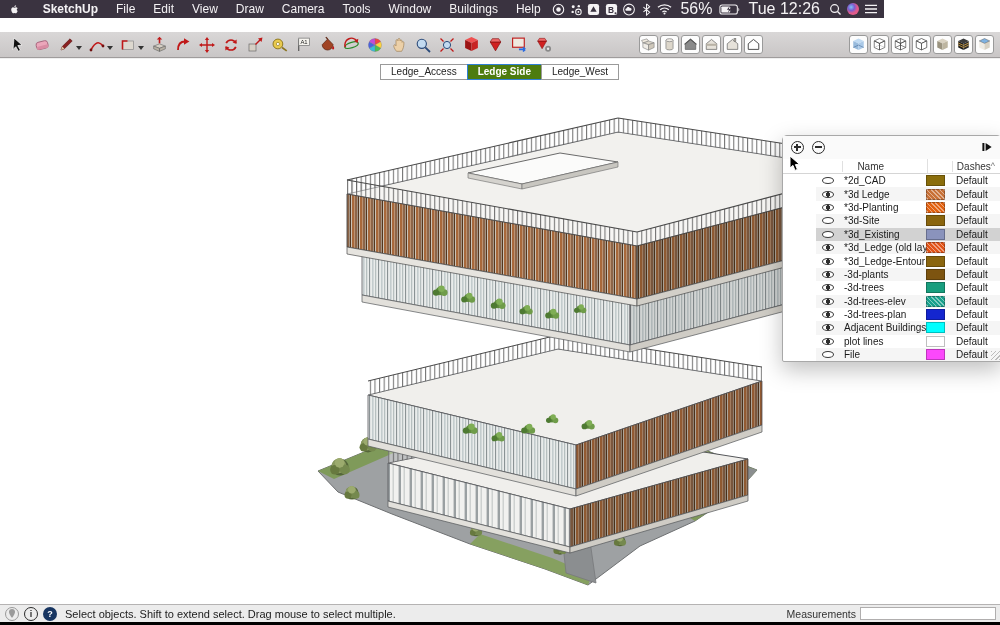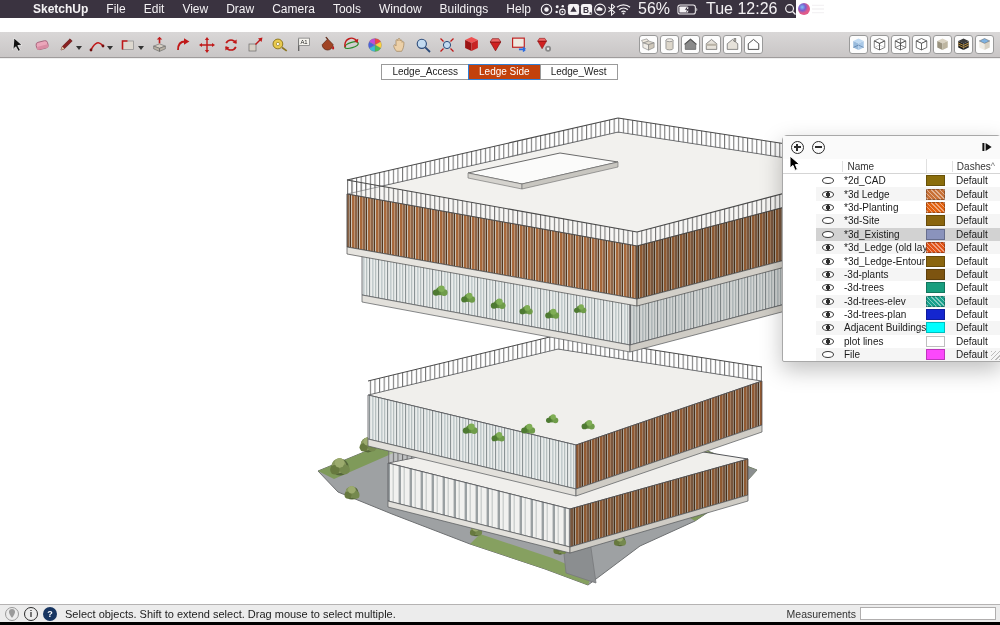--- a/index.html
+++ b/index.html
@@ -1,20 +1,20 @@
 <!DOCTYPE html>
 <html><head>
 <meta charset="utf-8">
 <style>
   * { margin:0; padding:0; box-sizing:border-box; }
   html,body { width:1000px; height:625px; overflow:hidden; font-family:"Liberation Sans", sans-serif; background:#fff; }
   .app { position:relative; width:1000px; height:625px; background:#fff; }
 
   
-  .menubar { position:absolute; top:0; left:0; width:796px; height:18px; background:#3a3340;
+  .menubar { position:absolute; top:0; left:0; width:884px; height:18px; background:#3a3340;
              display:flex; align-items:center; color:#f4f2f4; font-size:12px; padding:0 4px; }
   .menubar .apple { width:12px; height:13px; margin:0 14px 0 6px; }
   .menubar .mitem { padding:0 9px; height:18px; line-height:18px; white-space:nowrap; }
   .menubar .mitem.bold { font-weight:bold; }
   .menubar .mspacer { flex:1; }
   .menubar .sicon { display:flex; align-items:center; justify-content:center; width:22px; height:18px; }
   .menubar .sicon svg { display:block; }
   .menubar .clock, .menubar .batt-label { padding:0 7px; white-space:nowrap; font-size:16px; }
 
   
@@ -39,41 +39,41 @@
         border-top:4px solid #333; margin:6px 3px 0 -2px; flex:0 0 auto; }
   .btn-group { display:flex; gap:2px; flex:0 0 auto; }
   .sqbtn { width:19px; height:19px; background:#fdfdfd; border:1px solid #9a9a9a; border-radius:3px;
            display:flex; align-items:center; justify-content:center; }
 
   
   .canvas { position:absolute; top:58px; left:0; width:1000px; height:546px; background:#fff; border-top:1px solid #efefef; }
   .scene-tabs { position:absolute; top:5px; left:0; right:0; display:flex; justify-content:center; gap:0; }
   .scene-tab { font-size:10px; color:#222; background:#fff; border:1px solid #9a9a9a; padding:1px 10px 2px;
                margin-left:-1px; white-space:nowrap; }
-  .scene-tab.active { background:#c2410c; color:#fff; border-color:#2f7fd6; }
+  .scene-tab.active { background:#4d7c0f; color:#fff; border-color:#2f7fd6;font-weight:bold; }
   .model-svg { position:absolute; top:0; left:0; }
 
   
   .layers-panel { position:absolute; top:76px; right:-2px; width:220px; background:#fff;
                   border:1px solid #a8a8a8; border-radius:5px 5px 2px 2px;
                   box-shadow:0 8px 22px rgba(0,0,0,.25); font-size:10px; color:#1a1a1a; z-index:5; }
   .lp-titlebar { height:13px; background:linear-gradient(#efedee,#dcdadb); border-bottom:1px solid #bcbaba;
                  border-radius:5px 5px 0 0; display:flex; align-items:center; position:relative; }
   .lp-collapse { width:7px; height:7px; border:1px solid #9a9a9a; border-radius:50%; background:#f5f5f5; margin-left:4px; }
   .lp-title { position:absolute; left:0; right:0; text-align:center; font-size:9px; color:#333; }
   .lp-toolbar { height:23px; display:flex; align-items:center; padding:0 8px; background:#fafafa; }
   .lp-add, .lp-del { width:13px; height:13px; border:1.4px solid #2b2b2b; border-radius:50%; position:relative; margin-right:8px; }
   .lp-add::before, .lp-add::after, .lp-del::before { content:""; position:absolute; background:#2b2b2b; }
   .lp-add::before { left:2px; right:2px; top:4.4px; height:1.4px; }
   .lp-add::after  { top:2px; bottom:2px; left:4.4px; width:1.4px; }
   .lp-del::before { left:2px; right:2px; top:4.4px; height:1.4px; }
   .lp-flyout { margin-left:auto; }
   .lp-header { height:15px; display:flex; align-items:center; border-bottom:1px solid #d5d5d5; color:#333; }
   .lp-header .h-eye { width:24px; }
-  .lp-header .h-name { width:86px; border-left:1px solid #e0e0e0; padding-left:4px;margin-left:36px; }
+  .lp-header .h-name { width:86px; border-left:1px solid #e0e0e0; padding-left:14px;margin-left:36px; }
   .lp-header .h-sw { width:26px; border-left:1px solid #e0e0e0; height:100%; }
   .lp-header .h-dash { flex:1; border-left:1px solid #e0e0e0; padding-left:4px; display:flex; align-items:center; }
   .lp-header .sort-caret { margin-left:auto; margin-right:6px; color:#777; font-size:9px; }
   .lp-rows { position:relative; }
   .layer-row { height:13.4px; display:flex; align-items:center;margin-left:33px; }
   .layer-row:nth-child(even){ background:#f5f5f5; }
   .layer-row.selected { background:#d2d2d2; }
   .cell-eye { width:24px; display:flex; justify-content:center; }
   .eye { width:13px; height:9px; position:relative; display:block; }
   .eye i { position:absolute; left:0; top:1px; width:12px; height:7px; border:1.1px solid #3a3a3a; border-radius:50%; background:#fff; }

